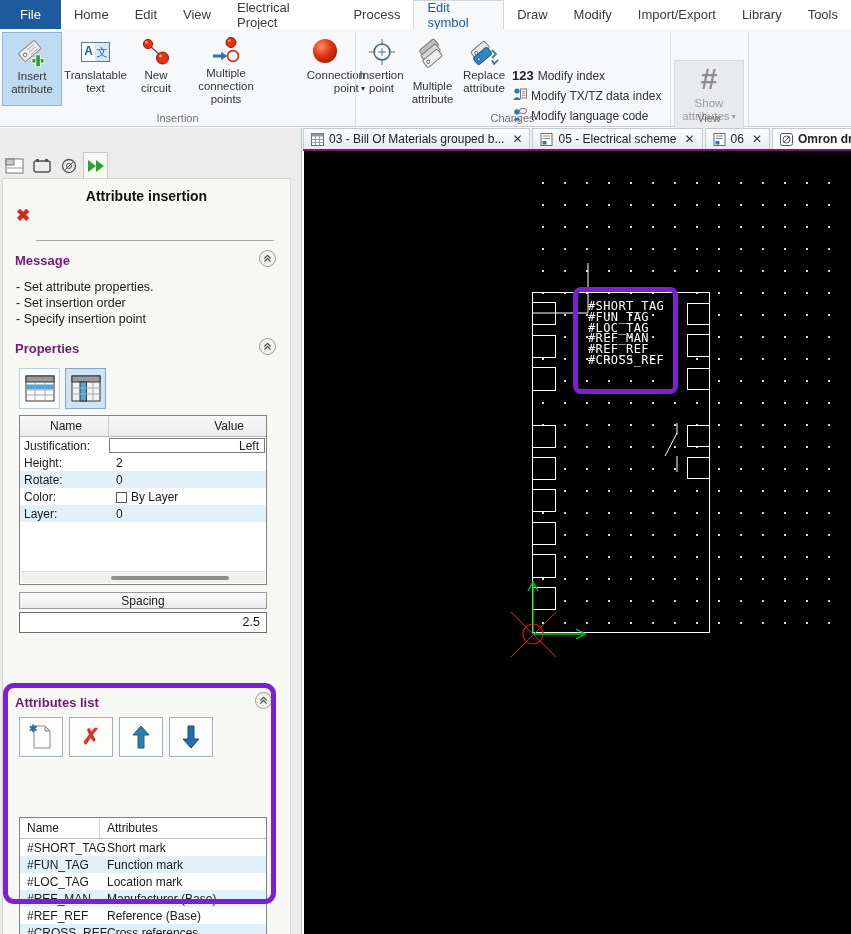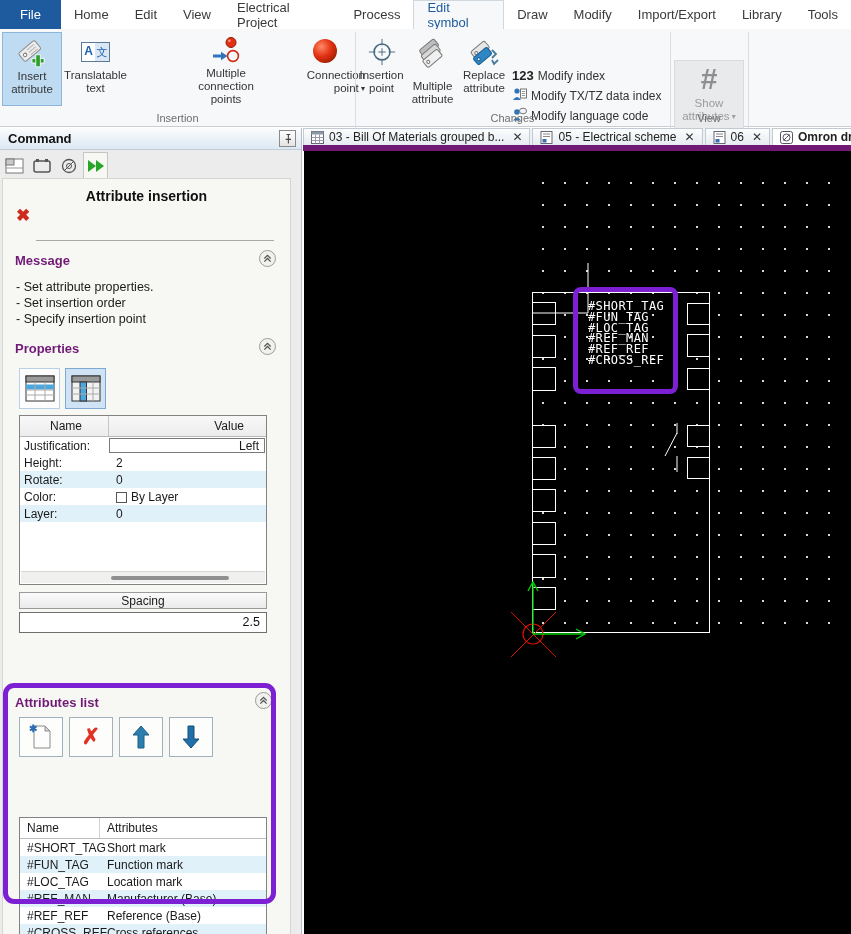--- a/index.html
+++ b/index.html
@@ -72,21 +72,21 @@
   .athead .c1{width:80px;padding-left:7px;border-right:1px solid #d2d2d2;height:100%;display:flex;align-items:center;}
   .athead .c2{flex:1;padding-left:7px;}
   .atrow{display:flex;height:17px;align-items:center;}
   .atrow.alt{background:var(--rowalt,#e0f1fa);}
   .atrow .c1{width:80px;padding-left:7px;}
   .atrow .c2{flex:1;padding-left:7px;}
 
   .purplebox{position:absolute;border:5px solid var(--purple,#7d1fd3);border-radius:11px;pointer-events:none;z-index:60;}
 
   
-  #doctabs{position:absolute;left:303px;top:128px;width:548px;height:23px;background:#edf0f4;display:flex;align-items:stretch;padding-left:0;border-bottom:6px solid #701a75;}
+  #doctabs{position:absolute;left:303px;top:128px;width:548px;height:23px;background:#edf0f4;display:flex;align-items:stretch;padding-left:0;border-bottom:2px solid #701a75;}
   .dtab{display:flex;align-items:center;gap:5px;padding:0 7px;font-size:12px;color:#222;
     border:1px solid #c3cad1;border-bottom:none;margin-right:2px;background:linear-gradient(#fcfdfe,#e7ecf1);white-space:nowrap;}
   .dtab.active{background:#fff;font-weight:bold;}
   .dtab .x{color:#333;font-size:12px;font-weight:normal;margin-left:3px;}
 
   #canvas{position:absolute;left:304px;top:151px;width:547px;height:783px;background:var(--canvasbg,#000);overflow:hidden;}
   #griddots{position:absolute;left:228px;top:21px;width:312px;height:464px;
     background-image:radial-gradient(rgba(255,255,255,.85) 0.9px,transparent 1.2px);
     background-size:22px 22px;z-index:1;}
   #symrect{position:absolute;left:228px;top:141px;width:178px;height:341px;border:1px solid #fff;z-index:2;}
@@ -135,20 +135,32 @@
   <div class="rbtn" style="left:64px;width:63px;">
     <span class="ric">
       <span style="display:flex;border:1.5px solid #5c7a96;height:20px;">
         <span style="width:13px;background:#fff;color:#1f5fae;font-weight:bold;font-size:12px;display:flex;align-items:center;justify-content:center;">A</span>
         <span style="width:14px;background:#d9e7f4;color:#1f5fae;font-size:11px;display:flex;align-items:center;justify-content:center;">文</span>
       </span>
     </span>
     <span>Translatable text</span>
   </div>
 
+  <div class="rbtn" style="left:130px;width:52px;">
+    <span class="ric">
+      <svg width="30" height="30" viewBox="0 0 30 30">
+        <line x1="9" y1="9" x2="20" y2="19" stroke="#555" stroke-width="1.4"></line>
+        <circle cx="7" cy="7" r="4.6" fill="#e23113" stroke="#8e1a00"></circle>
+        <circle cx="21.5" cy="21" r="6" fill="#e23113" stroke="#8e1a00"></circle>
+        <circle cx="5.6" cy="5.4" r="1.3" fill="#ff9a80"></circle>
+        <circle cx="19.6" cy="18.8" r="1.6" fill="#ff9a80"></circle>
+      </svg>
+    </span>
+    <span>New circuit</span>
+  </div>
 
   <div class="rbtn" style="left:184px;width:84px;">
     <span class="ric">
       <svg width="32" height="30" viewBox="0 0 32 30">
         <circle cx="21" cy="6.5" r="5" fill="#e23113" stroke="#8e1a00"></circle>
         <circle cx="19.4" cy="4.8" r="1.3" fill="#ff9a80"></circle>
         <line x1="3" y1="20" x2="11" y2="20" stroke="#2f74b8" stroke-width="3"></line>
         <polygon points="11,15.8 17.5,20 11,24.2" fill="#2f74b8"></polygon>
         <circle cx="23" cy="20" r="5.4" fill="none" stroke="#d02914" stroke-width="1.6"></circle>
       </svg>
@@ -257,28 +269,20 @@
   </div>
 
   <div class="vsep" style="left:748px;"></div>
 
   <div class="grouplabel" style="left:0;width:355px;">Insertion</div>
   <div class="grouplabel" style="left:355px;width:315px;">Changes</div>
   <div class="grouplabel" style="left:670px;width:78px;">View</div>
 </div>
 
 <div id="panel">
-  <div id="cmdbar">
-    <span class="t">Command</span>
-    <span id="pinbtn">
-      <svg width="12" height="12" viewBox="0 0 16 16">
-        <path d="M6 2 h5 M8.5 2.5 v6 M5 8.5 h7 M8.5 9 v5" stroke="#444" stroke-width="1.4" fill="none"></path>
-      </svg>
-    </span>
-  </div>
 
   <div id="cmdtools">
     <span class="ctool">
       <svg width="19" height="16" viewBox="0 0 19 16">
         <rect x="1" y="1" width="17" height="14" fill="#fff" stroke="#777"></rect>
         <rect x="1" y="1" width="8" height="6" fill="#c9c9c9" stroke="#777"></rect>
         <line x1="1" y1="10" x2="18" y2="10" stroke="#999"></line>
       </svg>
     </span>
     <span class="ctool">

